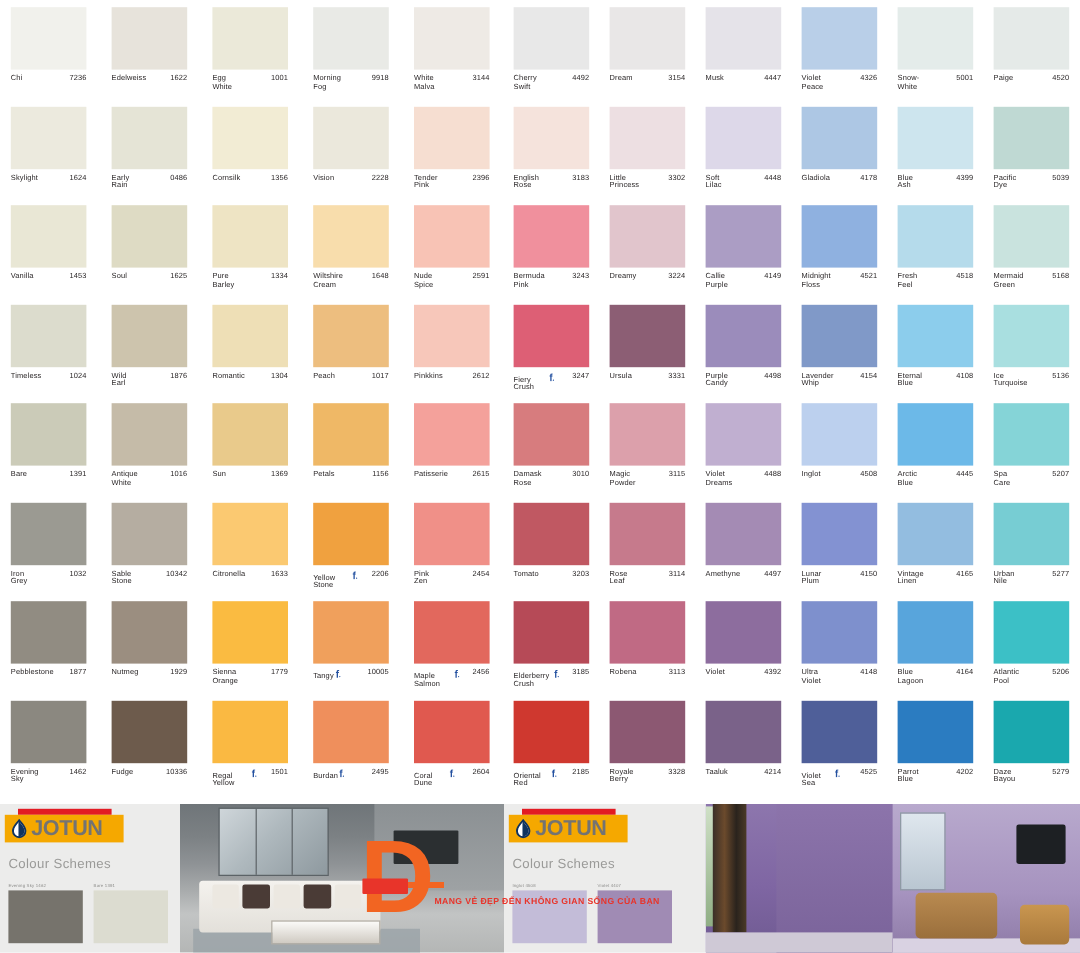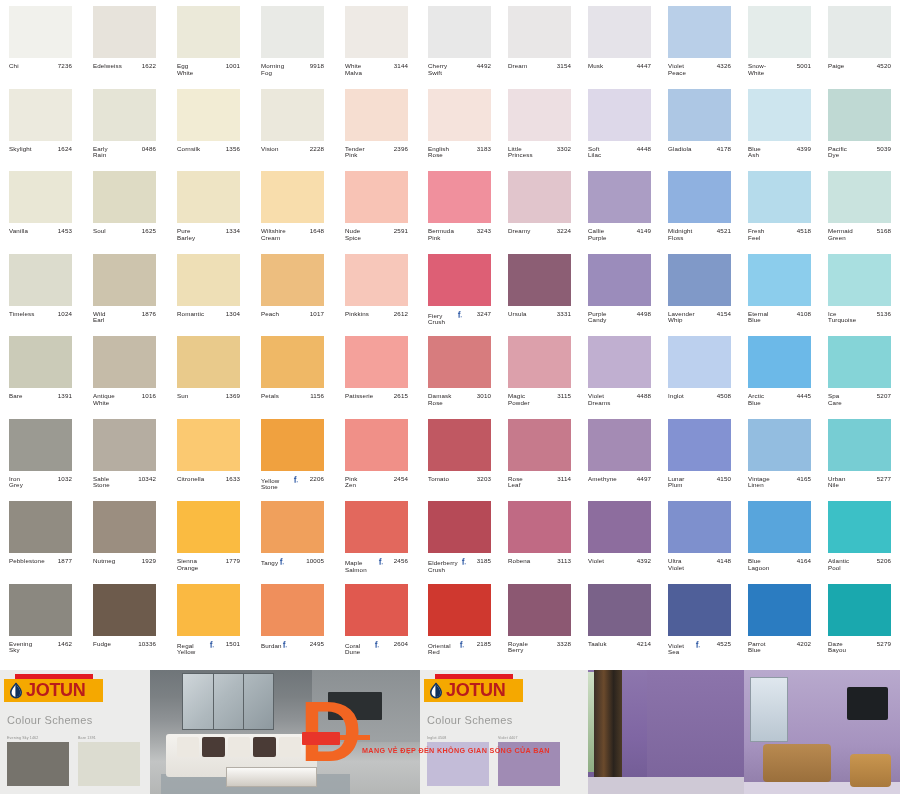--- a/index.html
+++ b/index.html
@@ -89,21 +89,21 @@
   .jotun{
     position:absolute;top:4px;left:4px;
     width:99px;height:33px;
   }
   .jt-redbar{position:absolute;top:0;left:11px;width:78px;height:5px;background:#e21b23;}
   .jt-box{position:absolute;top:5px;left:0;width:99px;height:23px;background:#f5a800;}
   .jt-word{
     position:absolute;top:5px;left:22px;
     font-family:"Liberation Sans","DejaVu Sans",sans-serif;
     font-weight:bold;font-size:18px;line-height:23px;
-    color:#b91c1c;letter-spacing:-.3px;
+    color:#737373;letter-spacing:-.3px;
   }
   .jt-mark{position:absolute;top:8px;left:4px;width:16px;height:17px;}
 
   .bn-title{
     position:absolute;top:44px;left:7px;
     font-size:11px;color:#9a9a98;letter-spacing:.3px;
     font-family:"Liberation Sans","DejaVu Sans",sans-serif;
   }
   .bn-chips{position:absolute;top:66px;left:7px;display:flex;gap:9px;}
   .bn-chip{width:62px;}

